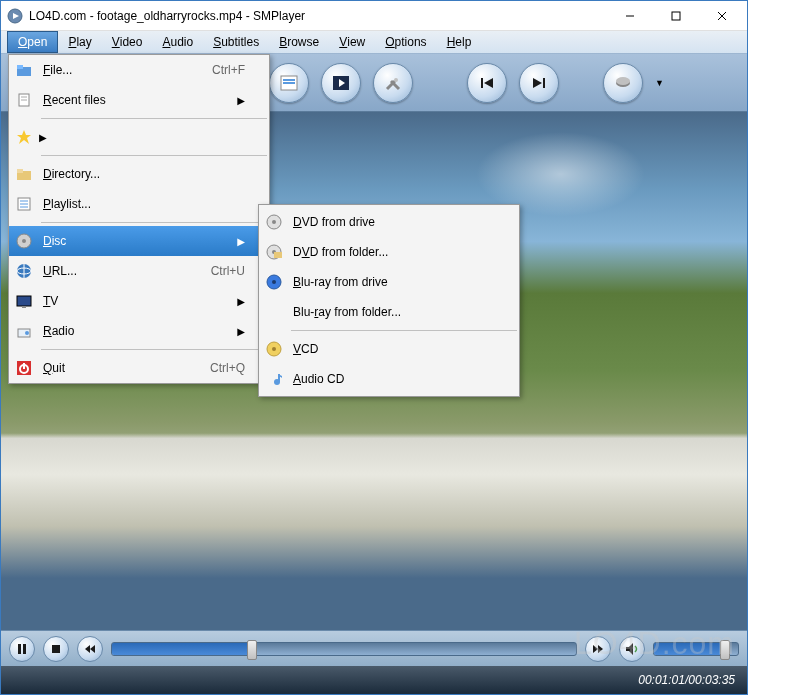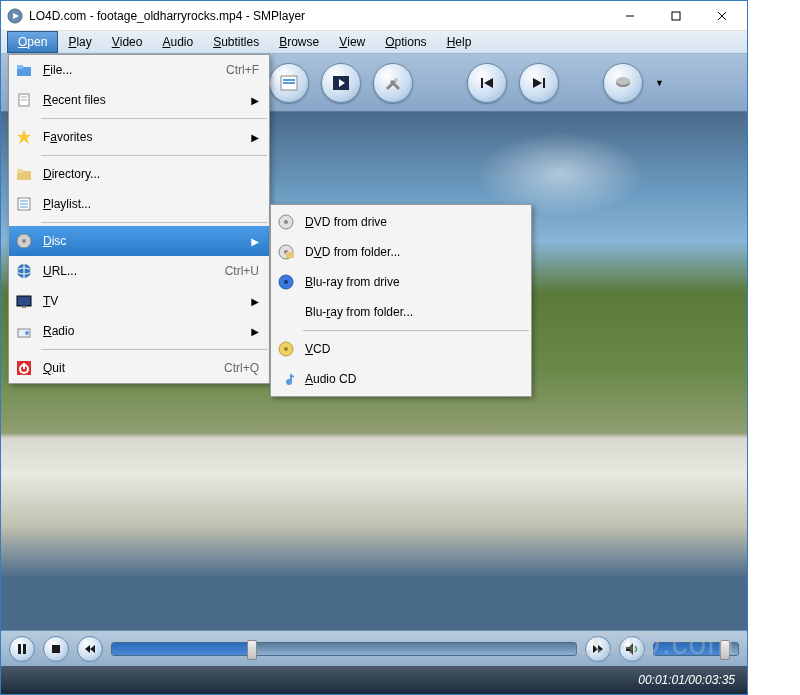--- a/index.html
+++ b/index.html
@@ -27,28 +27,28 @@
 .ctrl-btn{width:26px;height:26px;border-radius:50%;background:radial-gradient(circle at 35% 30%,#fff,#c8dbef 60%,#8fb0d2);border:1px solid #6a8aaa;display:flex;align-items:center;justify-content:center;cursor:pointer;}
 .seek-bar{flex:1;height:14px;background:linear-gradient(#5a7a9a,#8fb0d2);border:1px solid #4a6a8a;border-radius:3px;position:relative;cursor:pointer;}
 .seek-fill{position:absolute;left:0;top:0;bottom:0;width:30%;background:linear-gradient(#2a6ab8,#4a8ad8);border-radius:2px;}
 .seek-thumb{position:absolute;left:29%;top:-3px;width:10px;height:20px;background:linear-gradient(#f0f0f0,#c0c0c0);border:1px solid #888;border-radius:2px;}
 .vol-bar{width:86px;height:14px;background:linear-gradient(#5a7a9a,#8fb0d2);border:1px solid #4a6a8a;border-radius:3px;position:relative;cursor:pointer;}
 .vol-fill{position:absolute;left:0;top:0;bottom:0;width:80%;background:linear-gradient(#2a6ab8,#4a8ad8);border-radius:2px;}
 .vol-thumb{position:absolute;left:78%;top:-3px;width:10px;height:20px;background:linear-gradient(#f0f0f0,#c0c0c0);border:1px solid #888;border-radius:2px;}
 .statusbar{height:28px;background:linear-gradient(#4a5a6a,#1a2a3a);display:flex;align-items:center;justify-content:flex-end;padding:0 12px;color:#fff;font-style:italic;font-family:Georgia,serif;font-size:16px;}
 .statusbar span{margin-left:24px;}
 .dropdown{position:absolute;top:53px;left:7px;width:262px;background:#f4f4f4;border:1px solid #9a9a9a;box-shadow:2px 2px 5px rgba(0,0,0,.3);z-index:10;}
-.dd-row{height:30px;display:flex;align-items:center;padding-right:10px;cursor:pointer;}
+.dd-row{height:30px;display:flex;align-items:center;padding-right:24px;cursor:pointer;}
 .dd-row.hl{background:linear-gradient(#4a9be8,#2a7bc8);color:#fff;}
 .dd-icon{width:30px;display:flex;justify-content:center;}
 .dd-label{flex:1;padding-left:4px;}
 .dd-shortcut{color:#666;}
 .dd-arrow{font-size:10px;}
 .dd-sep{height:1px;background:#c0c0c0;margin:3px 2px 3px 32px;}
-.submenu{position:absolute;top:203px;left:269px;width:262px;background:#f4f4f4;border:1px solid #9a9a9a;box-shadow:2px 2px 5px rgba(0,0,0,.3);z-index:11;padding:2px 0;}
+.submenu{position:absolute;top:203px;left:257px;width:262px;background:#f4f4f4;border:1px solid #9a9a9a;box-shadow:2px 2px 5px rgba(0,0,0,.3);z-index:11;padding:2px 0;}
 .icon-sq{width:16px;height:16px;display:inline-block;}
 .watermark{position:absolute;right:12px;bottom:32px;font-size:32px;font-weight:300;color:rgba(200,200,200,.35);letter-spacing:1px;font-family:Arial,sans-serif;}
 </style>
 </head>
 <body>
 
 <div class="window">
 
   <div class="titlebar">
     <span class="app-icon">
@@ -235,21 +235,20 @@
         <span class="dd-label"><u>R</u>ecent files</span>
         <span class="dd-arrow">▶</span>
       </div>
       <div class="dd-sep"></div>
       <div class="dd-row">
         <span class="dd-icon">
           <svg class="icon-sq" viewBox="0 0 16 16">
             <polygon points="8,1 10,6 15,6 11,9 13,15 8,11 3,15 5,9 1,6 6,6" fill="#f8c830"></polygon>
           </svg>
         </span>
-        <span class="dd-label">F<u>a</u>vorites</span>
         <span class="dd-arrow">▶</span>
       </div>
       <div class="dd-sep"></div>
       <div class="dd-row">
         <span class="dd-icon">
           <svg class="icon-sq" viewBox="0 0 16 16">
             <rect x="1" y="5" width="14" height="9" fill="#e8c878"></rect>
             <rect x="1" y="3" width="6" height="4" fill="#f0d8a0"></rect>
           </svg>
         </span>

